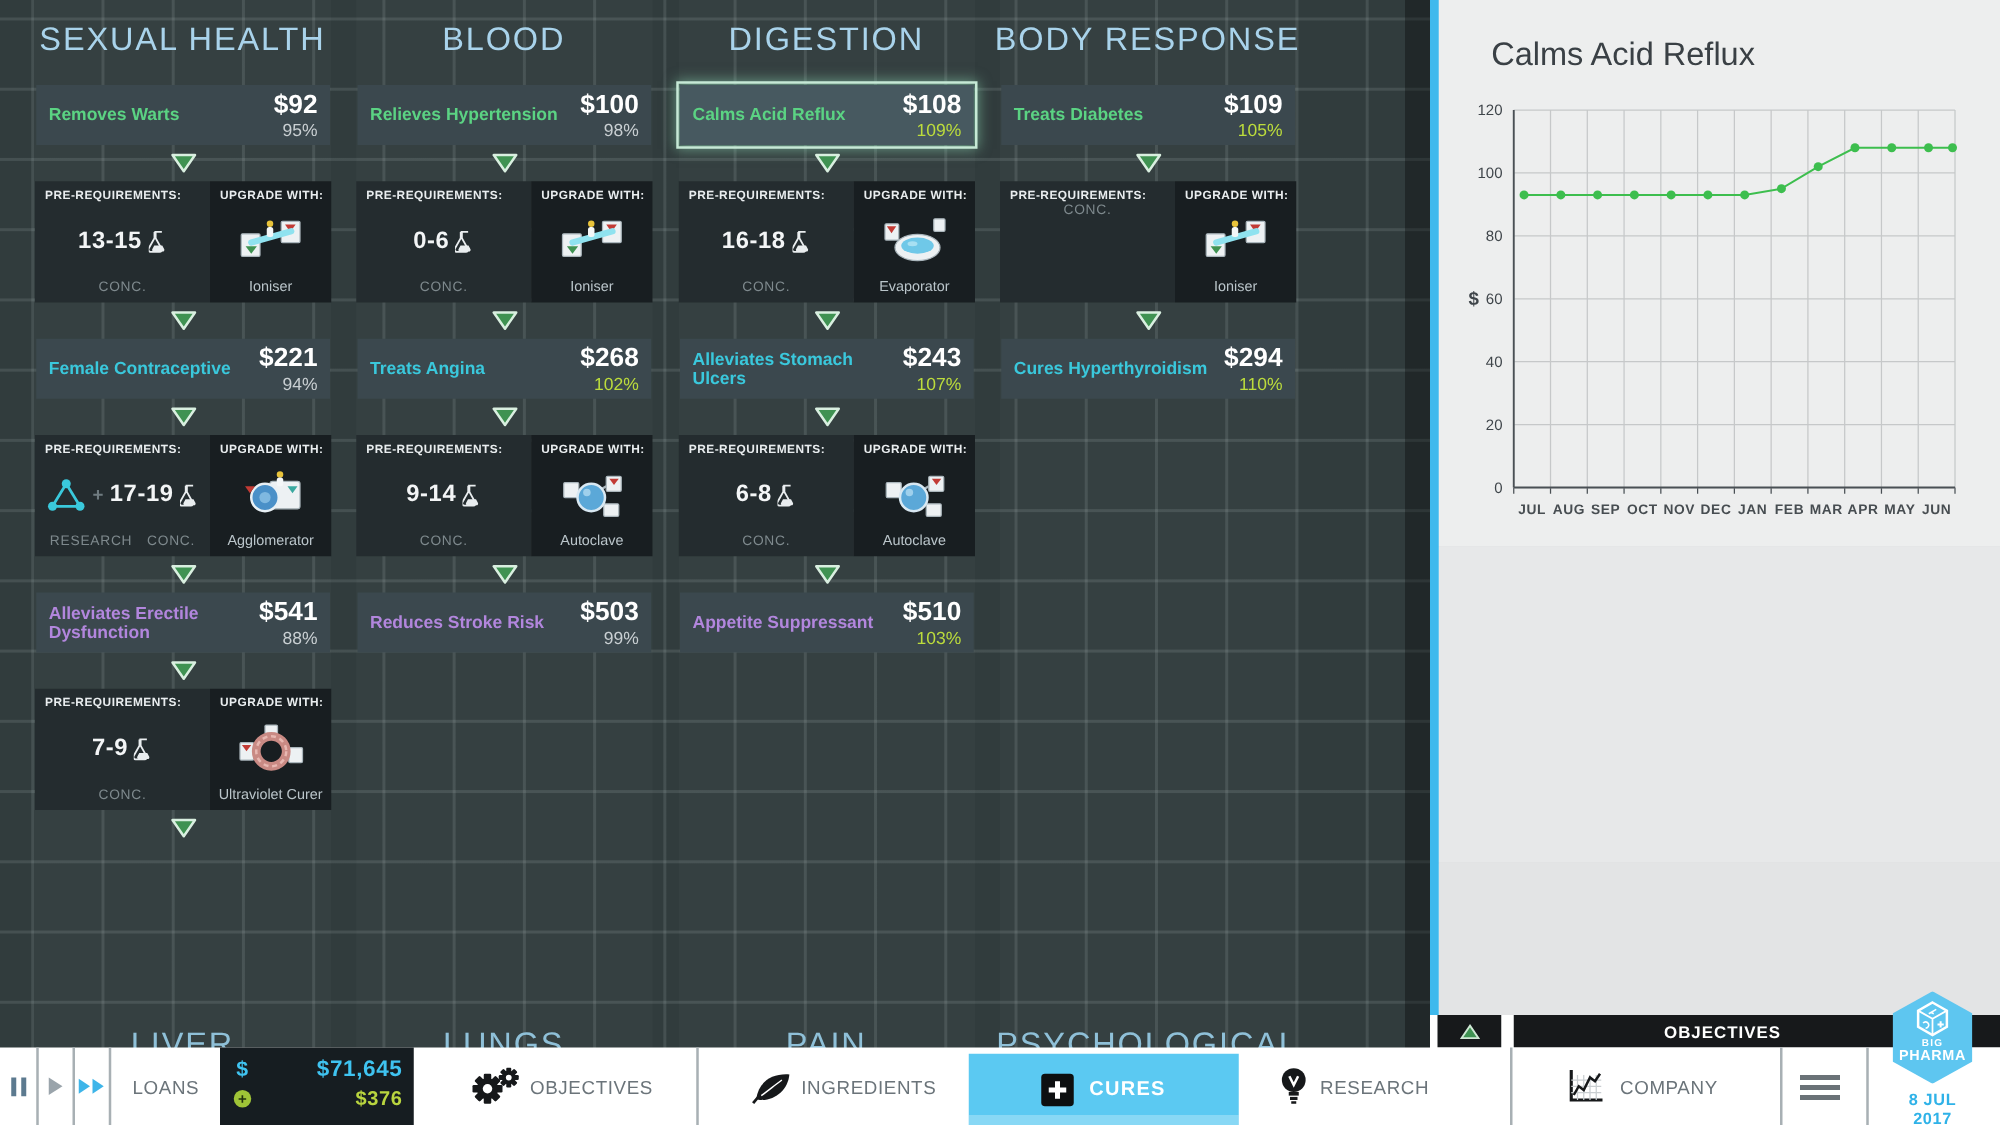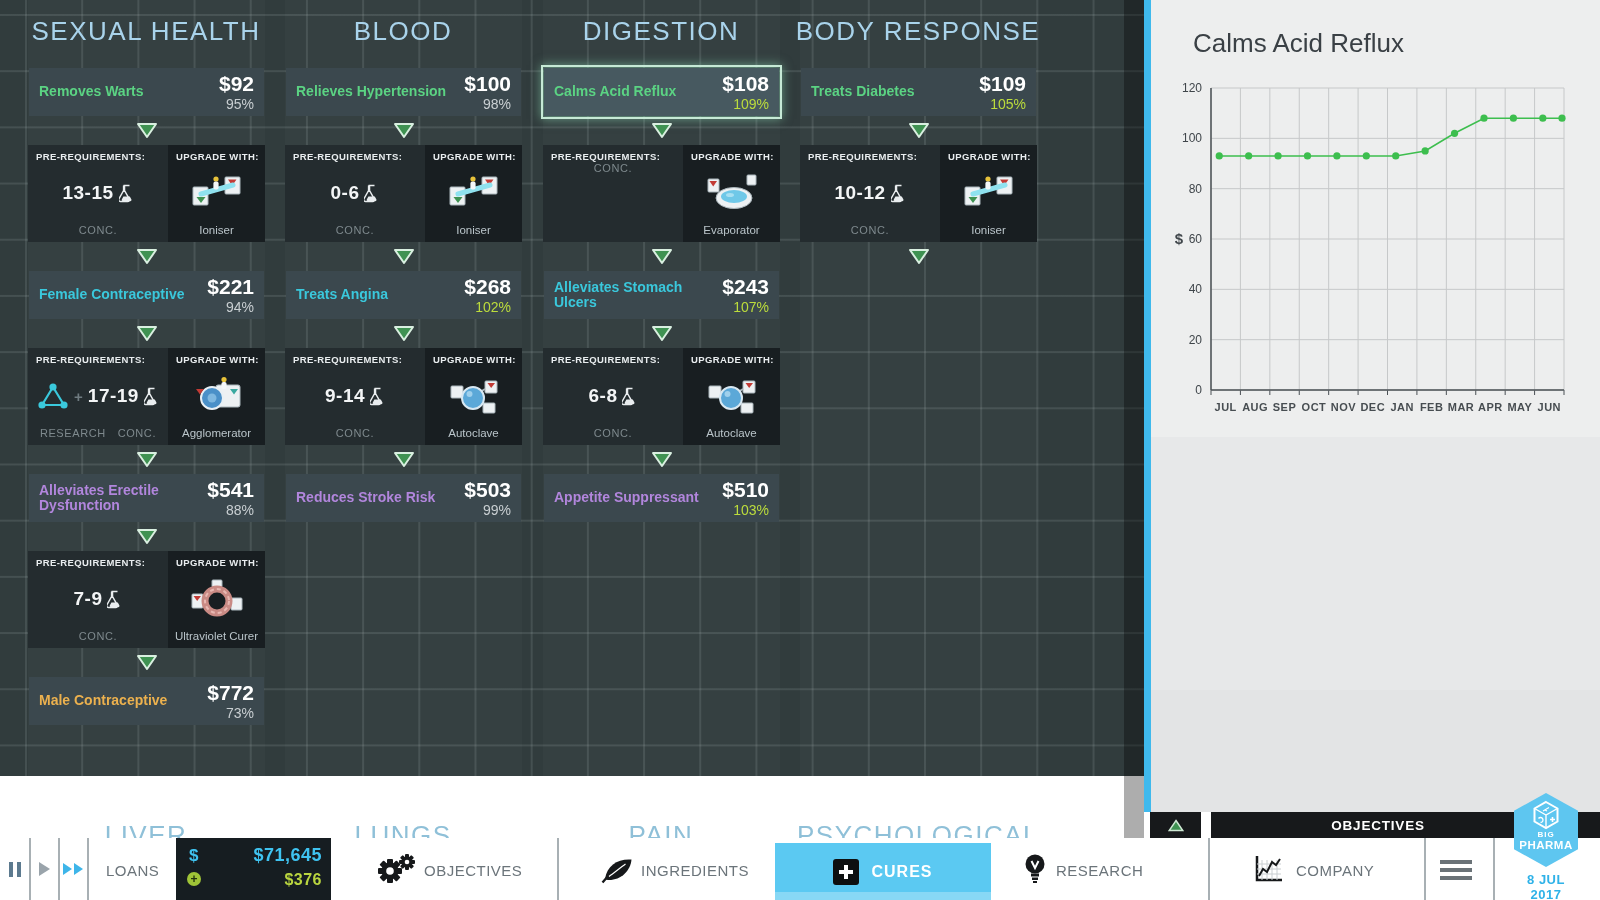--- a/index.html
+++ b/index.html
@@ -1,20 +1,20 @@
 <!DOCTYPE html>
 <html><head>
 <meta charset="utf-8">
 <style>
   html,body{margin:0;padding:0;background:#111;}
   #app{position:relative;width:1600px;height:900px;overflow:hidden;
        font-family:"Liberation Sans",sans-serif;background:#fff;user-select:none;}
 
   
-  .grid-area{position:absolute;left:0;top:0;width:1144px;height:776px;background-color:#313c3d;
+  .grid-area{position:absolute;left:0;top:0;width:1144px;height:900px;background-color:#313c3d;
     background-image:linear-gradient(rgba(210,225,225,.12) 2px,transparent 2px),
                      linear-gradient(90deg,rgba(210,225,225,.12) 2px,transparent 2px);
     background-size:56.2px 56.2px;background-position:25px 14px;}
   .col-band{position:absolute;top:0;bottom:0;width:237px;background:rgba(255,255,255,.025);}
   .grid-dim{position:absolute;left:1124px;top:0;width:20px;height:900px;background:rgba(0,0,0,.32);}
   .divider{position:absolute;left:1144px;top:0;width:7px;height:812px;background:#3fb9ed;z-index:6;}
 
   .col-header,.col-footer{position:absolute;transform:translateX(-50%);white-space:nowrap;
     font-size:26px;color:#a9d3eb;letter-spacing:1.5px;font-weight:400;z-index:2;}
   .col-header{top:16px;}
@@ -243,27 +243,20 @@
                 <rect x="24" y="4" width="10" height="7" rx="1" fill="#edf1f3" stroke="#aab6bc"></rect>
                 <circle cx="29" cy="25" r="12" fill="none" stroke="#c98a84" stroke-width="7"></circle>
                 <circle cx="29" cy="25" r="12" fill="none" stroke="#e8b8b2" stroke-width="2" stroke-dasharray="4 3"></circle>
               </svg></div>
             <div class="machine-name">Ultraviolet Curer</div>
           </div>
         </div>
         <div class="tri"><svg width="22" height="17" viewBox="0 0 22 17">
             <polygon points="2,2 20,2 11,15" fill="#3f9252" stroke="#d9efe0" stroke-width="2" stroke-linejoin="round"></polygon>
           </svg></div>
-        <div class="cure">
-          <div class="name c-orange">Male Contraceptive</div>
-          <div class="right">
-            <div class="price">$772</div>
-            <div class="pct low">73%</div>
-          </div>
-        </div>
       </div>
       <div class="col-header" style="left: 403px;">BLOOD</div>
       <div class="col-footer" style="left: 403px;">LUNGS</div>
       <div class="column" style="left: 285px;">
         <div class="cure">
           <div class="name c-green">Relieves Hypertension</div>
           <div class="right">
             <div class="price">$100</div>
             <div class="pct low">98%</div>
           </div>
@@ -361,20 +354,27 @@
             <div class="price">$108</div>
             <div class="pct high">109%</div>
           </div>
         </div>
         <div class="tri"><svg width="22" height="17" viewBox="0 0 22 17">
             <polygon points="2,2 20,2 11,15" fill="#3f9252" stroke="#d9efe0" stroke-width="2" stroke-linejoin="round"></polygon>
           </svg></div>
         <div class="req">
           <div class="req-left">
             <div class="req-h">PRE-REQUIREMENTS:</div>
+            <div class="req-mid">
+              <span class="conc-num">16-18</span>
+              <span style="line-height:0"><svg width="15" height="19" viewBox="0 0 15 19">
+                  <path d="M4.5,1.5 h6 M5.5,1.5 v5 l4.6,8.2 a1.8,1.8 0 0 1 -1.6,2.8 h-6.9 a1.8,1.8 0 0 1 -1.6,-2.8 l4.6,-8.2 v-5" fill="none" stroke="#e9edef" stroke-width="1.5" stroke-linejoin="round"></path>
+                  <path d="M4.4,12.4 h6.4 l1.5,2.8 a1.3,1.3 0 0 1 -1.1,2 h-7.2 a1.3,1.3 0 0 1 -1.1,-2 Z" fill="#e9edef"></path>
+                </svg></span>
+            </div>
             <div class="req-foot">
               <span>CONC.</span>
             </div>
           </div>
           <div class="req-right">
             <div class="req-h">UPGRADE WITH:</div>
             <div class="machine-svg"><svg width="58" height="46" viewBox="0 0 58 46">
                 <rect x="5" y="9" width="11" height="13" rx="1" fill="#edf1f3" stroke="#aab6bc"></rect>
                 <polygon points="6.5,11 14,11 10.2,16.5" fill="#c23b35"></polygon>
                 <rect x="44" y="5" width="9" height="10" rx="1" fill="#edf1f3" stroke="#aab6bc"></rect>
@@ -447,27 +447,20 @@
             <div class="price">$109</div>
             <div class="pct high">105%</div>
           </div>
         </div>
         <div class="tri"><svg width="22" height="17" viewBox="0 0 22 17">
             <polygon points="2,2 20,2 11,15" fill="#3f9252" stroke="#d9efe0" stroke-width="2" stroke-linejoin="round"></polygon>
           </svg></div>
         <div class="req">
           <div class="req-left">
             <div class="req-h">PRE-REQUIREMENTS:</div>
-            <div class="req-mid">
-              <span class="conc-num">10-12</span>
-              <span style="line-height:0"><svg width="15" height="19" viewBox="0 0 15 19">
-                  <path d="M4.5,1.5 h6 M5.5,1.5 v5 l4.6,8.2 a1.8,1.8 0 0 1 -1.6,2.8 h-6.9 a1.8,1.8 0 0 1 -1.6,-2.8 l4.6,-8.2 v-5" fill="none" stroke="#e9edef" stroke-width="1.5" stroke-linejoin="round"></path>
-                  <path d="M4.4,12.4 h6.4 l1.5,2.8 a1.3,1.3 0 0 1 -1.1,2 h-7.2 a1.3,1.3 0 0 1 -1.1,-2 Z" fill="#e9edef"></path>
-                </svg></span>
-            </div>
             <div class="req-foot">
               <span>CONC.</span>
             </div>
           </div>
           <div class="req-right">
             <div class="req-h">UPGRADE WITH:</div>
             <div class="machine-svg"><svg width="58" height="46" viewBox="0 0 58 46">
                 <rect x="5" y="17" width="15" height="18" rx="1" fill="#edf1f3" stroke="#aab6bc"></rect>
                 <rect x="37" y="7" width="15" height="17" rx="1" fill="#edf1f3" stroke="#aab6bc"></rect>
                 <polygon points="40,9.5 48.5,9.5 44.2,15.5" fill="#c23b35"></polygon>
@@ -475,20 +468,27 @@
                 <polygon points="8.5,27 17.5,27 13,33" fill="#3f9252"></polygon>
                 <circle cx="28" cy="9" r="2.6" fill="#e8c33a"></circle>
                 <rect x="25.4" y="11.5" width="5.2" height="8" rx="2" fill="#f4f7f8"></rect>
               </svg></div>
             <div class="machine-name">Ioniser</div>
           </div>
         </div>
         <div class="tri"><svg width="22" height="17" viewBox="0 0 22 17">
             <polygon points="2,2 20,2 11,15" fill="#3f9252" stroke="#d9efe0" stroke-width="2" stroke-linejoin="round"></polygon>
           </svg></div>
+        <div class="cure">
+          <div class="name c-cyan">Cures Hyperthyroidism</div>
+          <div class="right">
+            <div class="price">$294</div>
+            <div class="pct high">110%</div>
+          </div>
+        </div>
       </div>
     </div>
   <div class="grid-dim"></div>
   <div class="divider"></div>
 
   <div class="panel">
     <div class="sec-top"></div>
     <div class="sec-mid"></div>
     <div class="sec-bot"></div>
     <div class="panel-title">Calms Acid Reflux</div>

